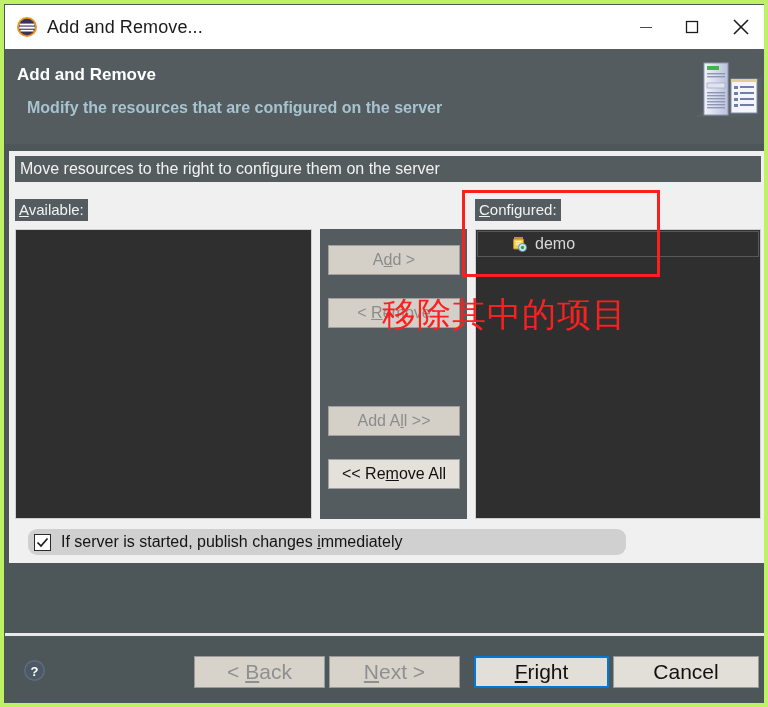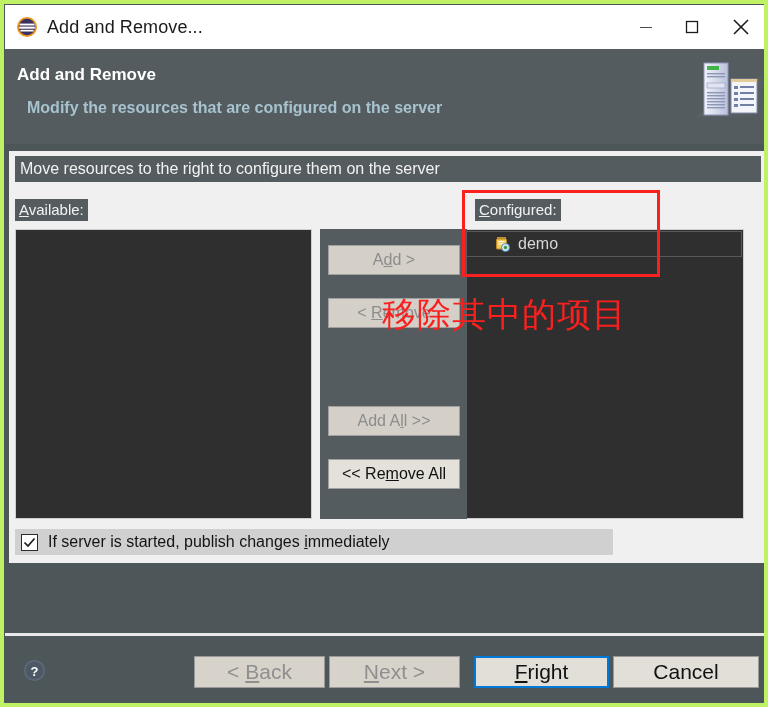--- a/index.html
+++ b/index.html
@@ -131,21 +131,21 @@
     background: #2f2f2f;
     border: 1px solid #cfcfcf;
     box-sizing: border-box;
     overflow: hidden;
   }
   #available-list {
     left: 6px; top: 78px;
     width: 297px; height: 290px;
   }
   #configured-list {
-    left: 449px; top: 78px;
+    left: 466px; top: 78px;
     width: 286px; height: 290px;
   }
 
   .list-item {
     position: relative;
     height: 26px;
     margin: 1px 1px 0 1px;
     display: flex;
     align-items: center;
     border: 1px solid #56595b;
@@ -188,25 +188,26 @@
   }
   .xbtn.enabled { color: #101010; background: #e4e1da; }
   #btn-add      { top: 16px; }
   #btn-remove   { top: 69px; }
   #btn-addall   { top: 177px; }
   #btn-removeall{ top: 230px; }
 
   
   #publish-row {
     position: absolute;
-    left: 6px; top: 378px;
+    left: 19px; top: 378px;
     width: 598px; height: 26px;
     background: #d0d0d0;
     display: flex;
     align-items: center;
+    border-radius: 9px;
   }
   #publish-check {
     margin-left: 6px;
     width: 17px; height: 17px;
     background: #ffffff;
     border: 1px solid #2b2b2b;
     box-sizing: border-box;
     flex: 0 0 auto;
     position: relative;
   }

